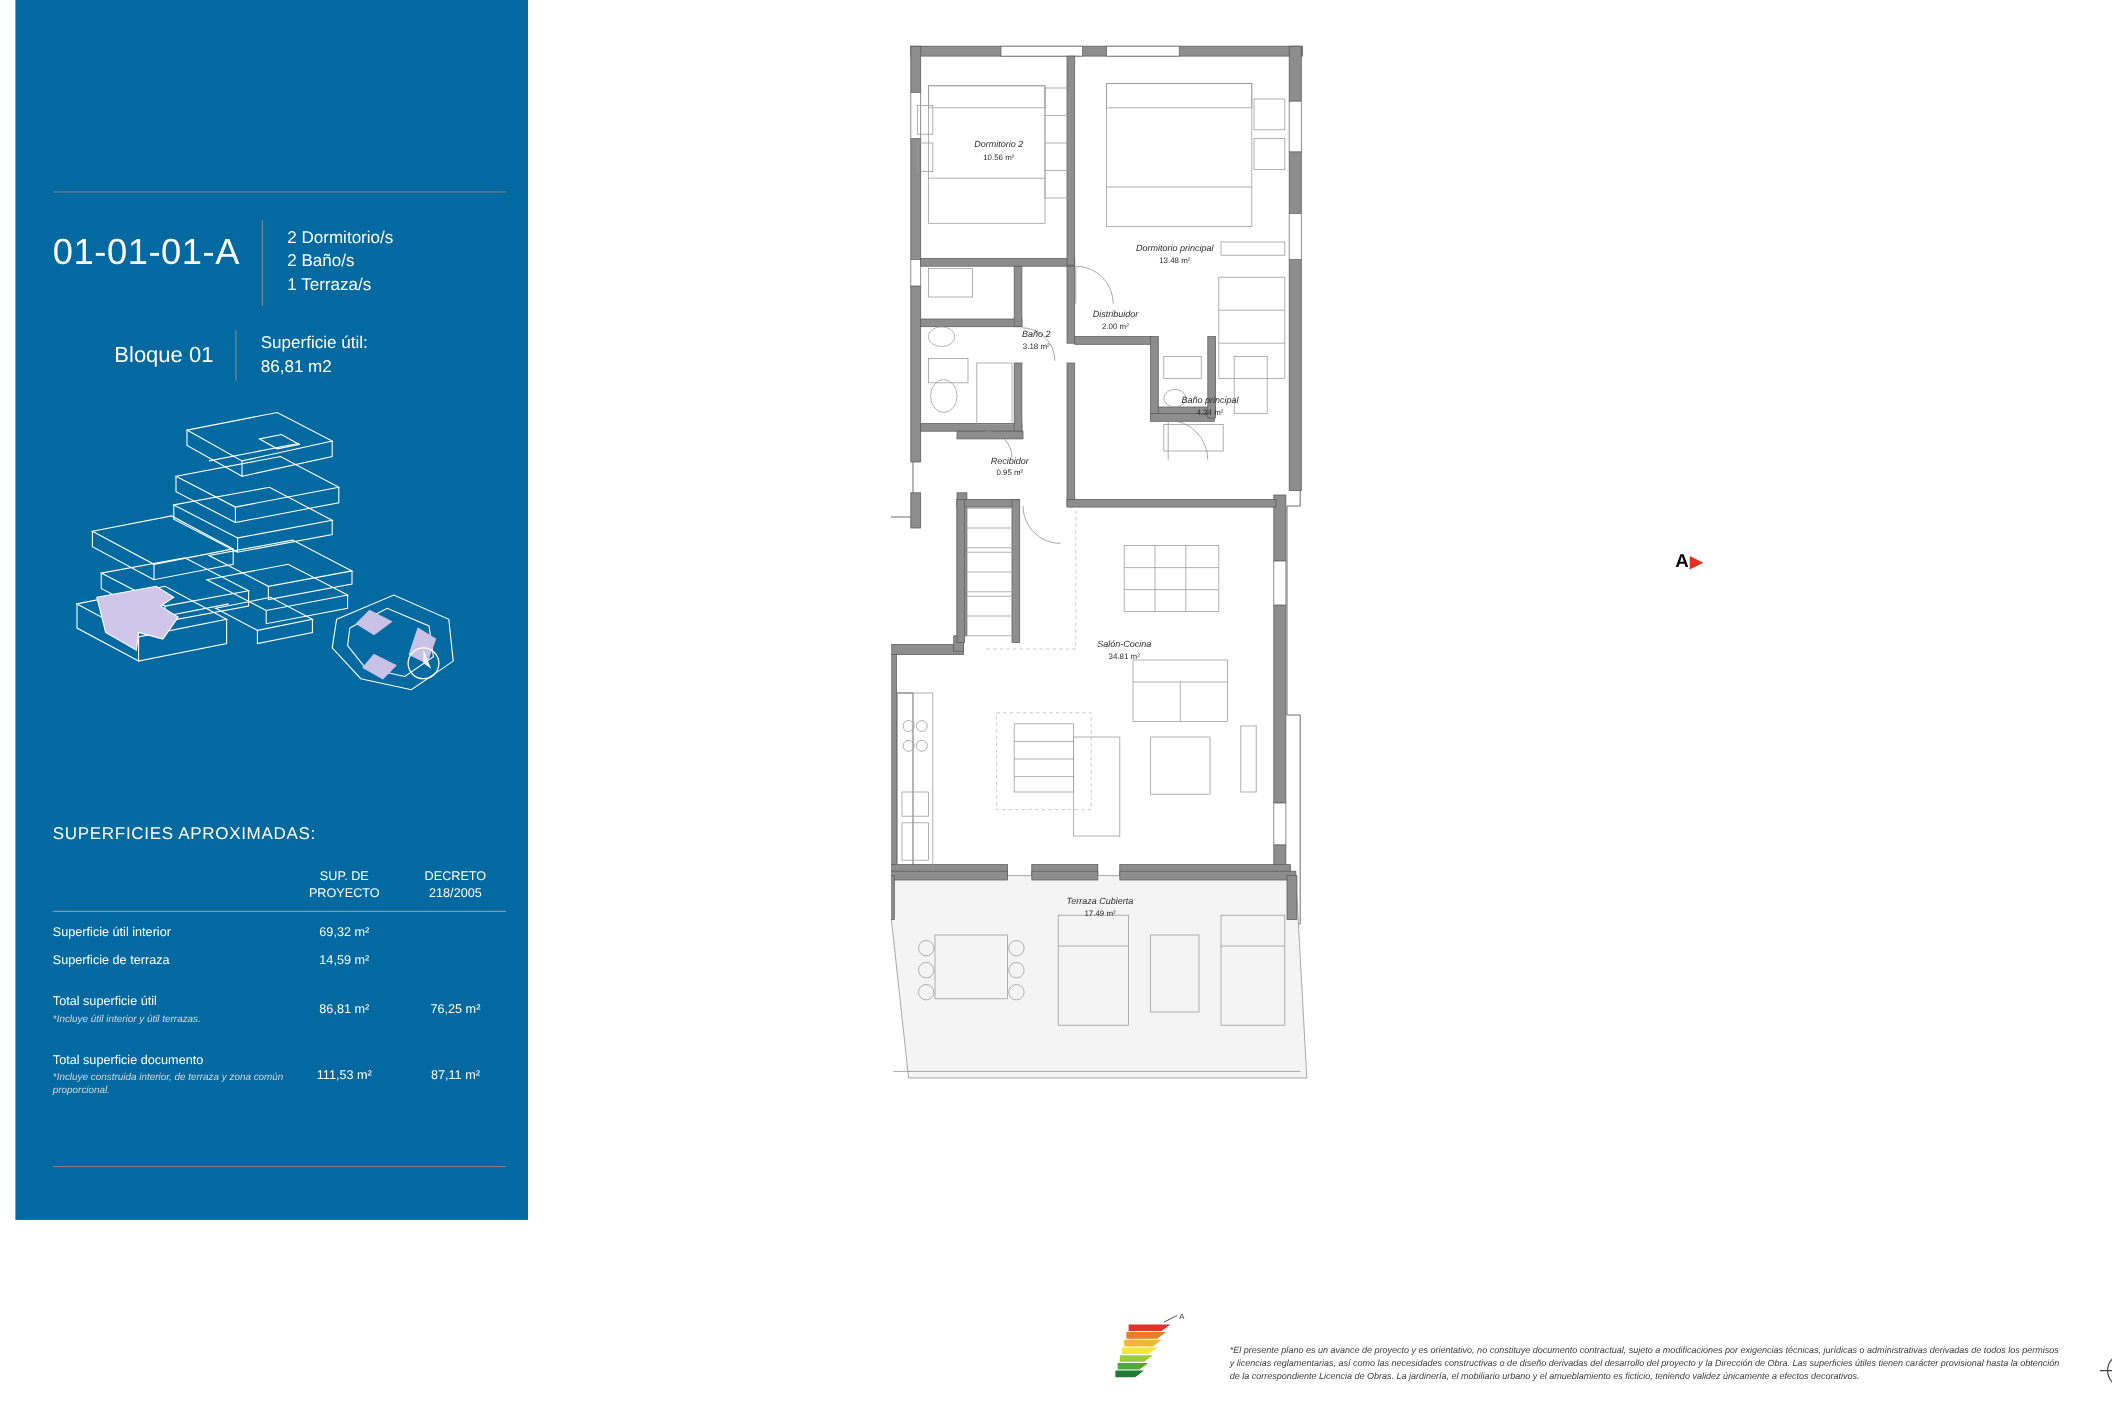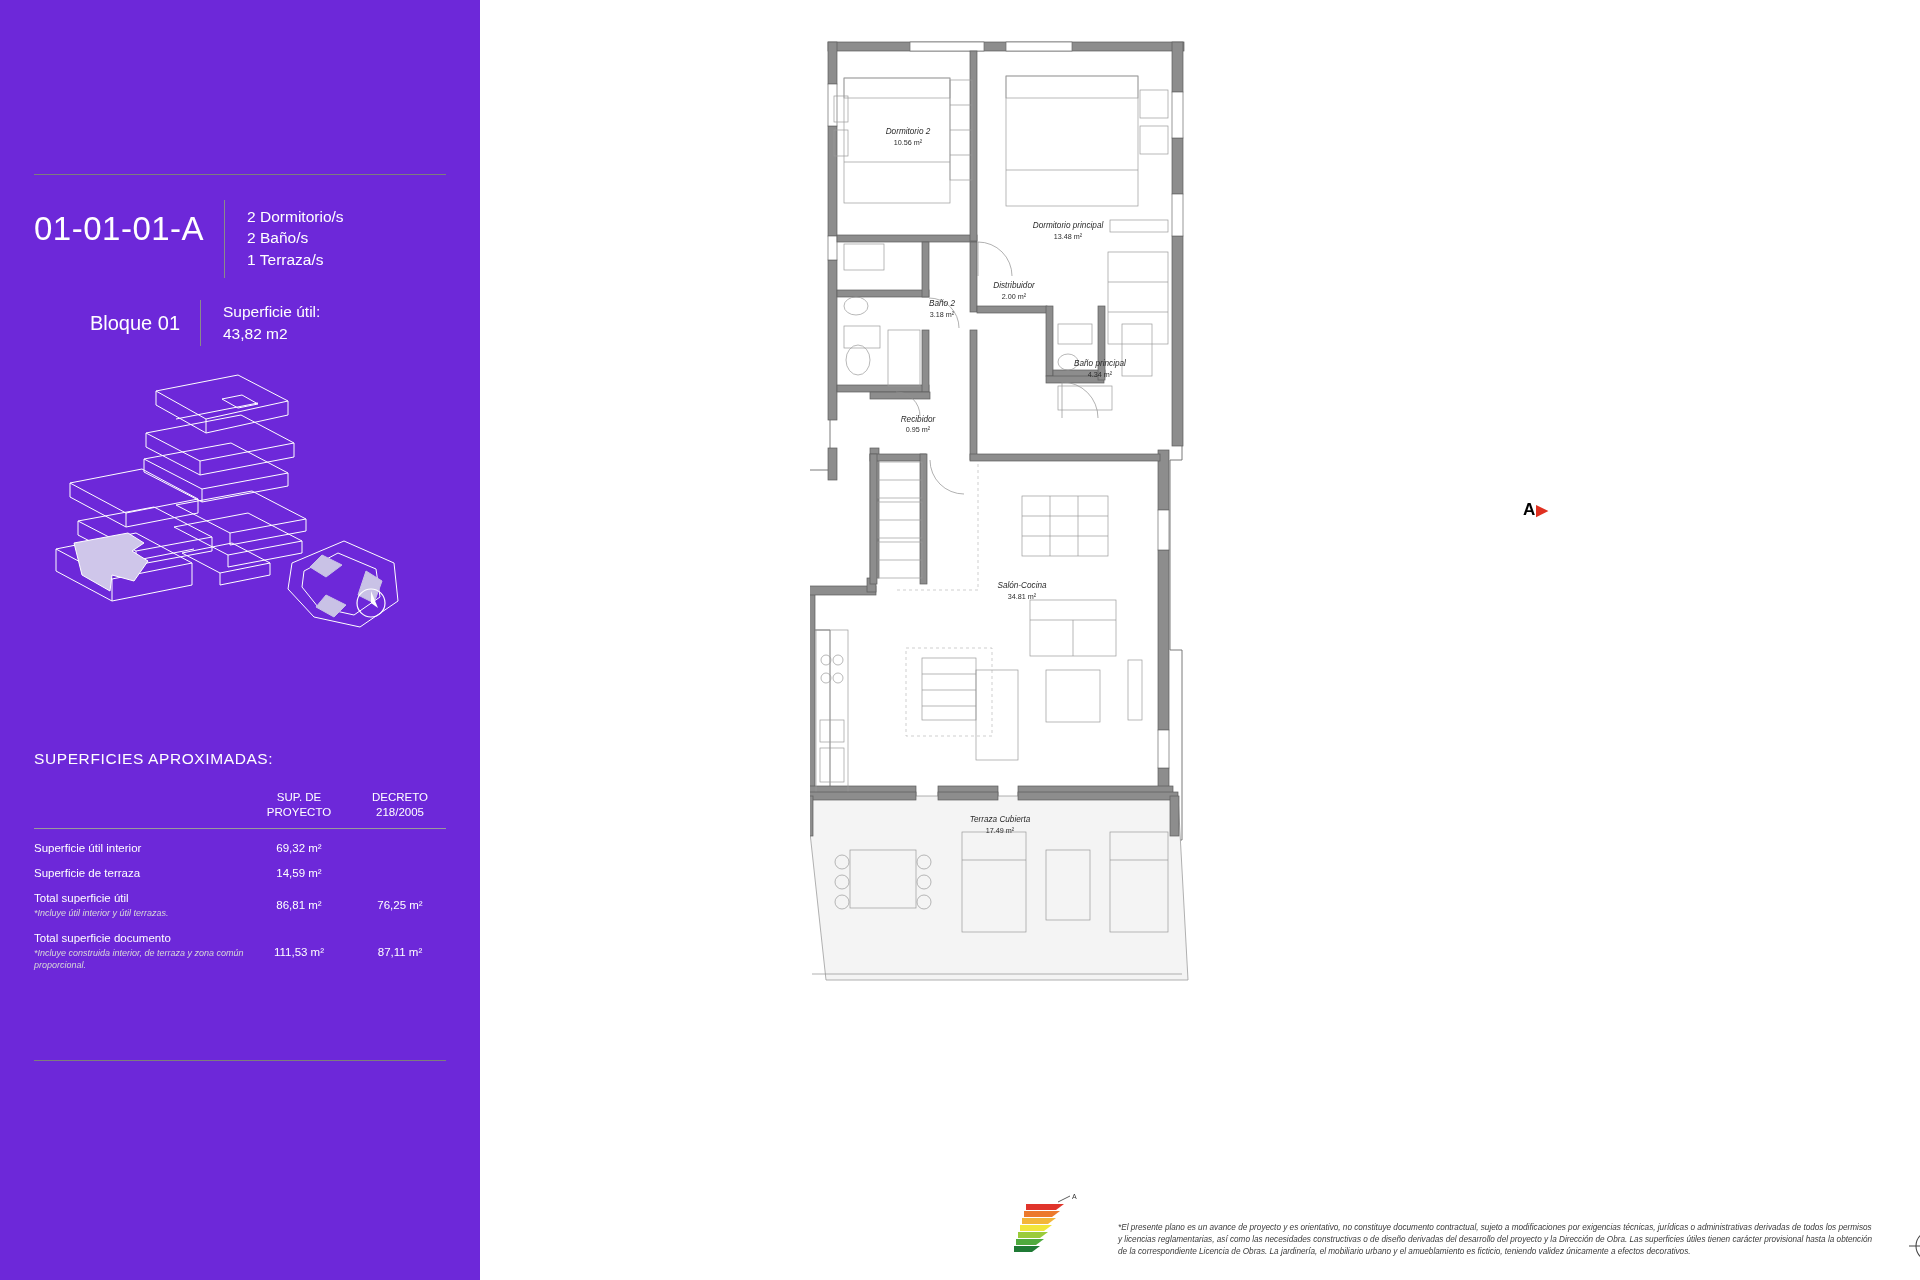--- a/index.html
+++ b/index.html
@@ -6,22 +6,22 @@
   html, body { margin:0; padding:0; }
   body {
     width:1920px; height:1280px;
     background:#ffffff;
     font-family:"Liberation Sans", sans-serif;
     overflow:hidden;
     position:relative;
   }
   
   .left-panel {
-    position:absolute; left:0; top:0; width:480px; height:1280px;
-    background:#6d28d9; color:#ffffff;
+    position:absolute; left:14px; top:0; width:480px; height:1109px;
+    background:#0369a1; color:#ffffff;
   }
   .panel-inner { position:absolute; left:34px; top:0; width:412px; height:1280px; }
   .rule { height:1px; background:#7d7d7d; width:412px; }
   .rule.top { position:absolute; top:174px; }
   .rule.bottom { position:absolute; top:1060px; }
 
   .unit-block { position:absolute; top:200px; left:0; width:412px; display:flex; }
   .unit-code {
     font-size:33px; letter-spacing:0.5px; color:#fff; font-weight:400;
     white-space:nowrap; padding-top:10px;
@@ -43,21 +43,21 @@
   .tbl { position:absolute; top:790px; left:0; width:412px; font-size:11.5px; color:#fff; }
   .tbl .hdr { display:flex; }
   .tbl .hdr .c1 { width:210px; }
   .tbl .hdr .c2 { width:110px; text-align:center; line-height:1.3; }
   .tbl .hdr .c3 { width:92px; text-align:center; line-height:1.3; }
   .tbl .hline { height:1px; background:#9a9a9a; margin-top:8px; margin-bottom:0; width:412px; }
   .row { display:flex; align-items:center; margin-top:13px; }
   .row .c1 { width:210px; font-size:11.5px; }
   .row .c2 { width:110px; text-align:center; font-size:11.5px; }
   .row .c3 { width:92px; text-align:center; font-size:11.5px; }
-  .row.total { }
+  .row.total { margin-top:26px; }
   .note { font-size:9px; font-style:italic; color:#d8d8d8; line-height:1.35; margin-top:3px; }
 
   
   .sheet { position:absolute; left:480px; top:0; width:1440px; height:1280px; background:#fff; }
 
   
   .plan { position:absolute; left:330px; top:30px; width:830px; height:1130px; }
   .plan svg { display:block; }
 
   
@@ -89,21 +89,21 @@
         <div>2 Baño/s</div>
         <div>1 Terraza/s</div>
       </div>
     </div>
 
     <div class="bloque-row">
       <div class="bloque-label">Bloque 01</div>
       <div class="bloque-divider"></div>
       <div class="sup-util">
         <div>Superficie útil:</div>
-        <div>43,82  m2</div>
+        <div>86,81  m2</div>
       </div>
     </div>
 
     <div class="iso-wrap">
       <svg width="430" height="290" viewBox="0 0 430 290">
         <g fill="none" stroke="#ffffff" stroke-width="1">
 
           <path d="M130 36 L212 20 L262 46 L180 64 Z"></path>
           <path d="M180 64 L180 78 L262 60 L262 46"></path>
           <path d="M130 36 L130 50 L180 78"></path>

